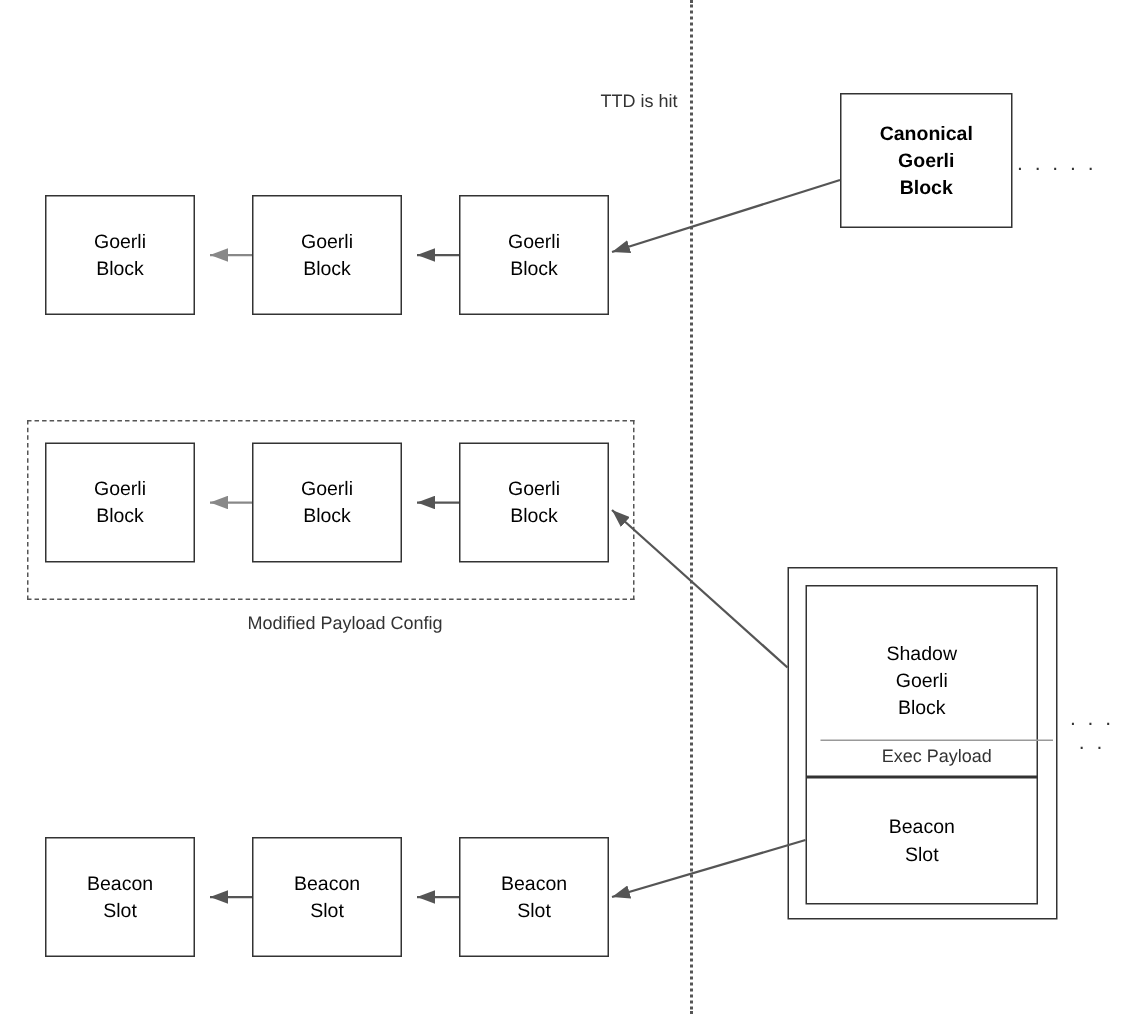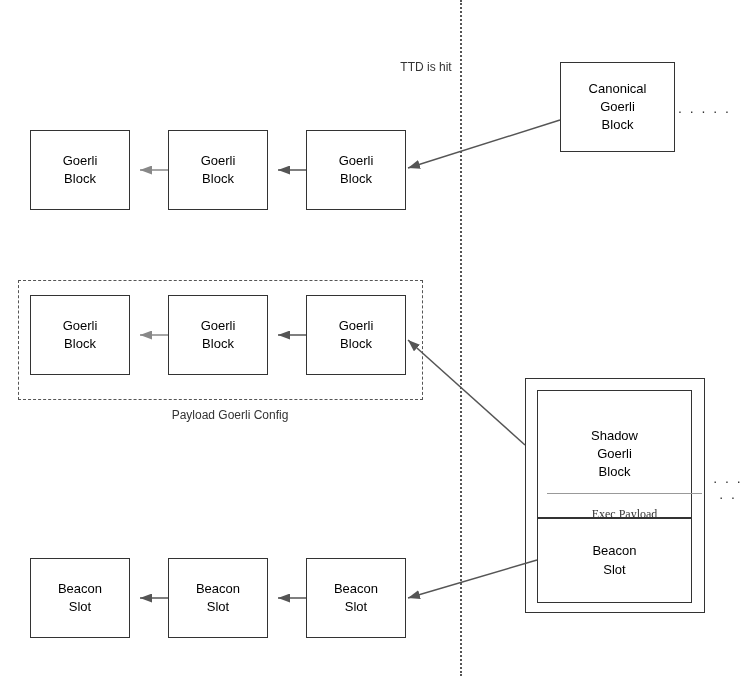--- a/index.html
+++ b/index.html
@@ -63,35 +63,35 @@
   <div class="block" style="left:30px; top:130px; width:100px; height:80px;">Goerli<br>Block</div>
   <div class="block" style="left:168px; top:130px; width:100px; height:80px;">Goerli<br>Block</div>
   <div class="block" style="left:306px; top:130px; width:100px; height:80px;">Goerli<br>Block</div>
 
   <div class="block" style="left:30px; top:295px; width:100px; height:80px;">Goerli<br>Block</div>
   <div class="block" style="left:168px; top:295px; width:100px; height:80px;">Goerli<br>Block</div>
   <div class="block" style="left:306px; top:295px; width:100px; height:80px;">Goerli<br>Block</div>
 
   <div class="block dashed-container" style="left:18px; top:280px; width:405px; height:120px;"></div>
 
-  <div class="label" style="left:130px; top:408px; width:200px;">Payload Goerli Config</div>
+  <div class="label" style="left:130px; top:408px; width:200px;">Modified Payload Config</div>
 
   <div class="block" style="left:30px; top:558px; width:100px; height:80px;">Beacon<br>Slot</div>
   <div class="block" style="left:168px; top:558px; width:100px; height:80px;">Beacon<br>Slot</div>
   <div class="block" style="left:306px; top:558px; width:100px; height:80px;">Beacon<br>Slot</div>
 
-  <div class="block" style="left:560px; top:62px; width:115px; height:90px;">Canonical<br>Goerli<br>Block</div>
+  <div class="block" style="left:560px; top:62px; width:115px; height:90px;font-weight:bold;">Canonical<br>Goerli<br>Block</div>
 
   <div class="label" style="left:678px; top:100px; font-size:14px; letter-spacing:2px;">. . . . .</div>
 
   <div class="block" style="left:525px; top:378px; width:180px; height:235px; border:1.5px solid #333;"></div>
 
   <div class="block" style="left:537px; top:390px; width:155px; height:128px;">Shadow<br>Goerli<br>Block</div>
 
-  <div class="label" style="left:547px; top:493px; width:155px; font-size:12px; border-top:1px solid #999; padding-top:13px;font-family:Liberation Serif, serif;">Exec Payload</div>
+  <div class="label" style="left:547px; top:493px; width:155px; font-size:12px; border-top:1px solid #999; padding-top:3px;">Exec Payload</div>
 
   <div class="block" style="left:537px; top:518px; width:155px; height:85px;">Beacon<br>Slot</div>
 
   <div class="label" style="left:708px; top:470px; font-size:14px; letter-spacing:2px;">. . . . .</div>
 
   <svg class="arrows">
     <defs>
       <marker id="arrowhead" markerWidth="8" markerHeight="6" refX="8" refY="3" orient="auto">
         <polygon points="0 0, 8 3, 0 6" fill="#555"></polygon>
       </marker>

